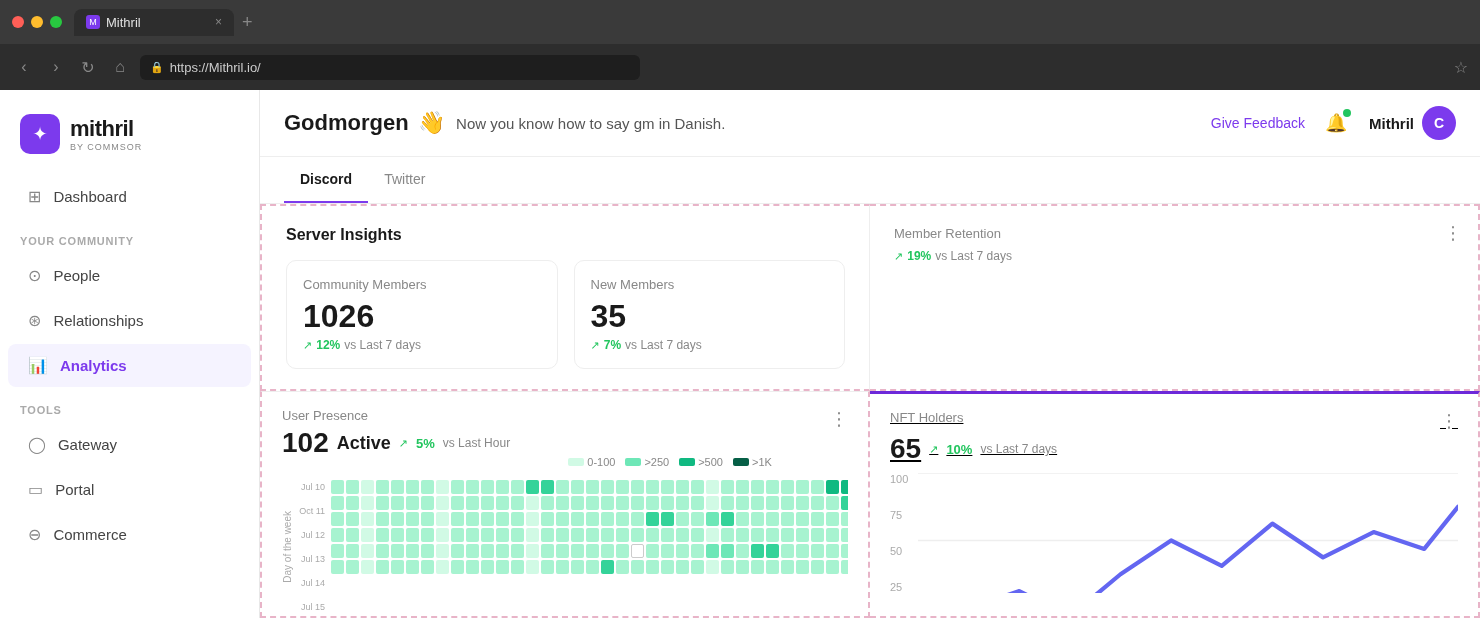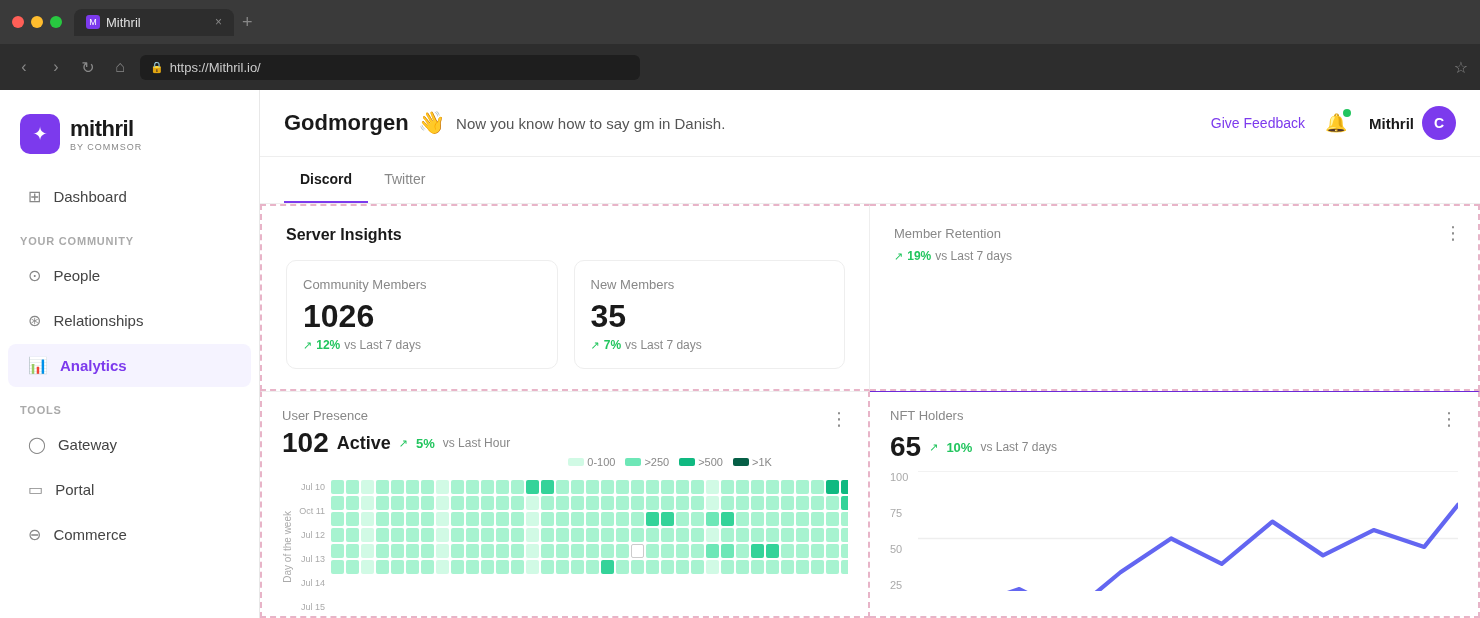--- a/index.html
+++ b/index.html
@@ -421,27 +421,28 @@
       font-size: 10px;
       color: #aaa;
       text-align: center;
       white-space: nowrap;
     }
 
     
     .panel-nft {
       background: white;
       border: 2px dashed #e8b4c8;
-      border-top: 1px solid #6d28d9;
+      border-top: 3px solid #6d28d9;
       border-left: none;
       padding: 16px 20px;
       grid-column: 2;
       grid-row: 2;
       position: relative;
       overflow: hidden;
+      text-decoration: underline;
     }
     .nft-chart {
       position: relative;
       height: 120px;
       margin-top: 8px;
       overflow: hidden;
     }
     .nft-y-labels {
       position: absolute;
       left: 0;

